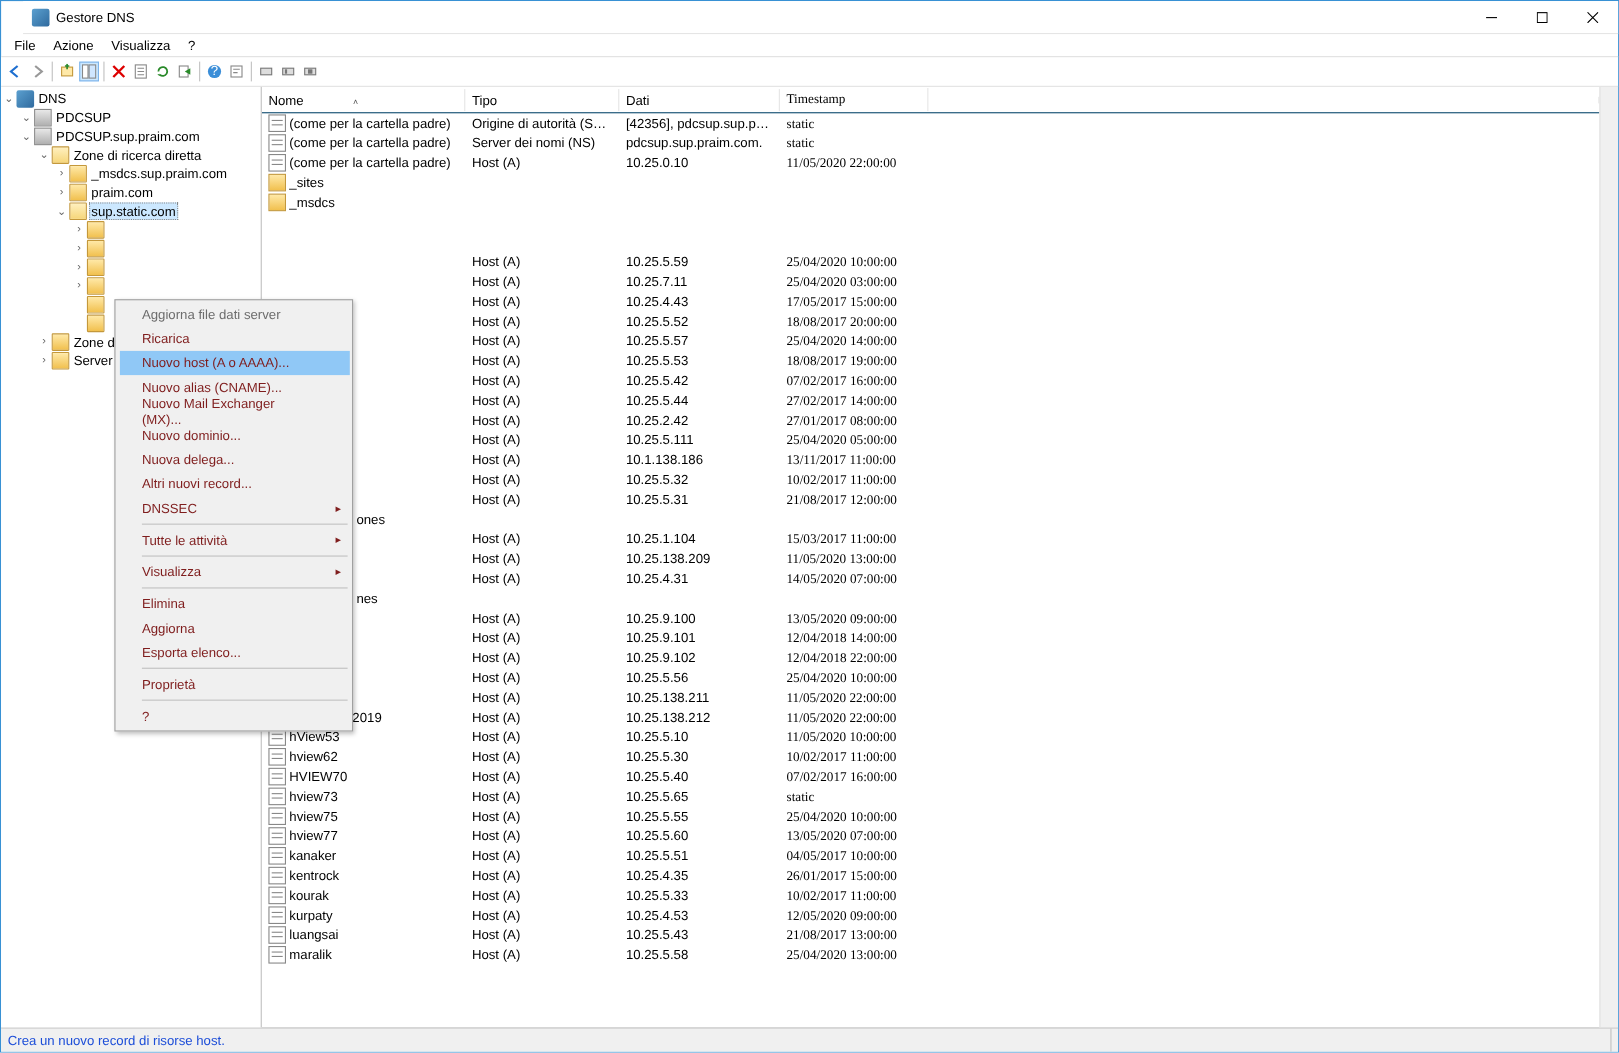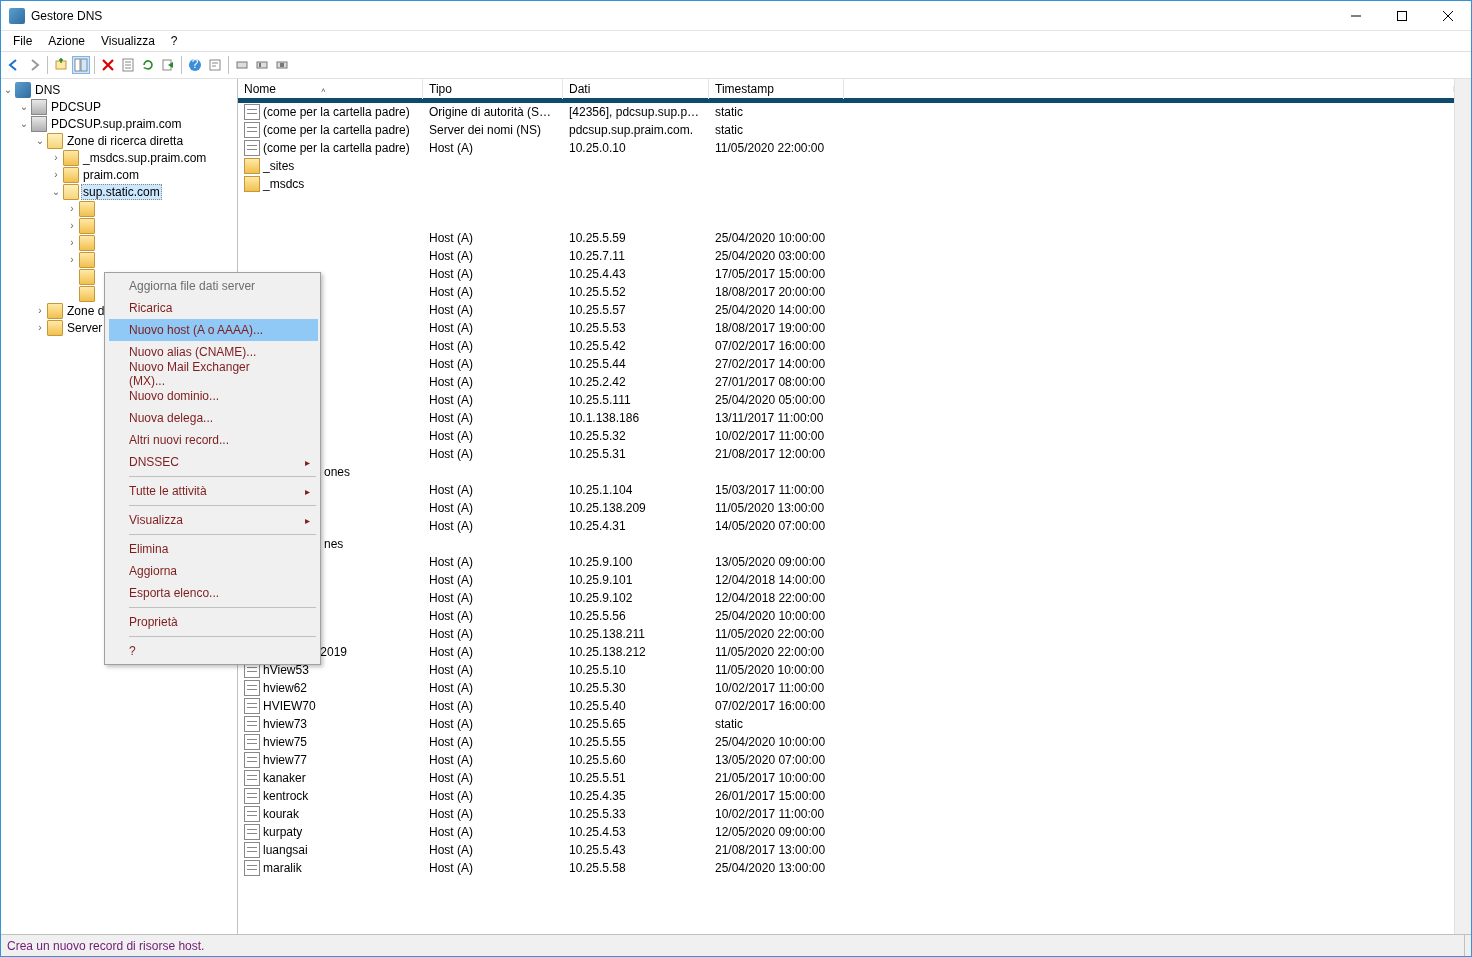--- a/index.html
+++ b/index.html
@@ -1,47 +1,47 @@
 <!DOCTYPE html>
 <html><head>
 <meta charset="utf-8">
 <style>
 *{margin:0;padding:0;box-sizing:border-box;font-family:"Segoe UI",Tahoma,sans-serif;font-size:12px;}
 body{background:#fff;overflow:hidden;}
 .window{width:1472px;height:957px;border:1px solid #3891d4;display:flex;flex-direction:column;background:#fff;}
-.titlebar{height:30px;background:#fff;display:flex;align-items:center;padding:0 0 0 8px;border-bottom:1px solid #e5e5e5;}
+.titlebar{height:30px;background:#fff;display:flex;align-items:center;padding:0 0 0 8px;border-bottom:1px solid #e5e5e5;margin-left:20px;}
 .titlebar .icon{width:16px;height:16px;margin-right:6px;}
 .titlebar .title{flex:1;color:#000;}
 .winbtns{display:flex;height:100%;}
 .winbtn{width:46px;height:29px;display:flex;align-items:center;justify-content:center;color:#000;}
 .menubar{height:20px;display:flex;align-items:center;padding:0 4px;gap:0;}
 .menubar .menuitem{padding:2px 8px;color:#000;}
 .toolbar{height:28px;display:flex;align-items:center;padding:0 4px;gap:2px;border-top:1px solid #e0e0e0;border-bottom:1px solid #e0e0e0;background:#fff;}
 .tbtn{width:18px;height:18px;display:flex;align-items:center;justify-content:center;border:1px solid transparent;}
 .tsep{width:1px;height:18px;background:#c0c0c0;margin:0 2px;}
 .content{flex:1;display:flex;min-height:0;position:relative;}
 .tree-pane{width:237px;border-right:1px solid #c0c0c0;overflow:auto;padding:2px 0;background:#fff;position:relative;}
 .tree-node{display:flex;align-items:center;height:17px;padding:0 2px;white-space:nowrap;}
 .tree-node .toggle{width:14px;height:14px;display:flex;align-items:center;justify-content:center;color:#666;font-size:10px;}
 .tree-node .icon{width:16px;height:16px;margin-right:2px;flex-shrink:0;}
 .tree-node .label{padding:0 2px;}
 .tree-node.selected .label{background:#cce8ff;border:1px dotted #888;padding:0 1px;}
 .list-pane{flex:1;display:flex;flex-direction:column;min-width:0;}
-.list-header{display:flex;background:#fff;border-bottom:5px solid #0c4a6e;height:24px;align-items:center;}
+.list-header{display:flex;background:#fff;border-bottom:1px solid #0c4a6e;height:24px;align-items:center;}
 .list-header .col{padding:3px 6px;border-right:1px solid #e5e5e5;color:#000;white-space:nowrap;overflow:hidden;}
 .list-body{flex:1;overflow:auto;}
 .list-row{display:flex;height:18px;align-items:center;}
 .list-row .cell{padding:1px 6px;white-space:nowrap;overflow:hidden;text-overflow:ellipsis;}
 .list-row .cell.name{display:flex;align-items:center;}
 .list-row .cell.name .icon{width:16px;height:16px;margin-right:3px;flex-shrink:0;}
 .col-name,.cell.name{width:185px;}
 .col-type,.cell.type{width:140px;}
 .col-data,.cell.data{width:146px;}
-.col-ts,.cell.ts{width:135px;}
-.statusbar{height:22px;border-top:1px solid #c0c0c0;display:flex;align-items:center;padding:0 6px;background:#f0f0f0;color:#701a75;}
+.col-ts,.cell.ts{width:135px;font-family:Liberation Serif, serif;}
+.statusbar{height:22px;border-top:1px solid #c0c0c0;display:flex;align-items:center;padding:0 6px;background:#f0f0f0;color:#1d4ed8;}
 .statusbar .cell{border-right:1px solid #c0c0c0;padding-right:6px;height:100%;display:flex;align-items:center;}
 .context-menu{position:absolute;left:103px;top:193px;width:217px;background:#f0f0f0;border:1px solid #a0a0a0;box-shadow:2px 2px 4px rgba(0,0,0,0.25);padding:2px;z-index:100;}
 .context-menu .inner{border-left:2px solid #f0f0f0;}
 .ctx-item{height:22px;display:flex;align-items:center;padding:0 30px 0 20px;color:#7f1d1d;position:relative;}
 .ctx-item.disabled{color:#6d6d6d;}
 .ctx-item.highlighted{background:#90c8f6;}
 .ctx-item.submenu::after{content:"▸";position:absolute;right:8px;font-size:10px;}
 .ctx-sep{height:1px;background:#c0c0c0;margin:3px 2px 3px 20px;}
 
 .i-dns{background:linear-gradient(135deg,#5ba0d0,#2f6a9e);border-radius:2px;}
@@ -564,21 +564,21 @@
             <div class="cell data">10.25.5.60</div>
             <div class="cell ts">13/05/2020 07:00:00</div>
           </div>
           <div class="list-row">
             <div class="cell name">
               <span class="icon i-record"></span>
               <span>kanaker</span>
             </div>
             <div class="cell type">Host (A)</div>
             <div class="cell data">10.25.5.51</div>
-            <div class="cell ts">21/05/2017 10:00:00</div>
+            <div class="cell ts">04/05/2017 10:00:00</div>
           </div>
           <div class="list-row">
             <div class="cell name">
               <span class="icon i-record"></span>
               <span>kentrock</span>
             </div>
             <div class="cell type">Host (A)</div>
             <div class="cell data">10.25.4.35</div>
             <div class="cell ts">26/01/2017 15:00:00</div>
           </div>

